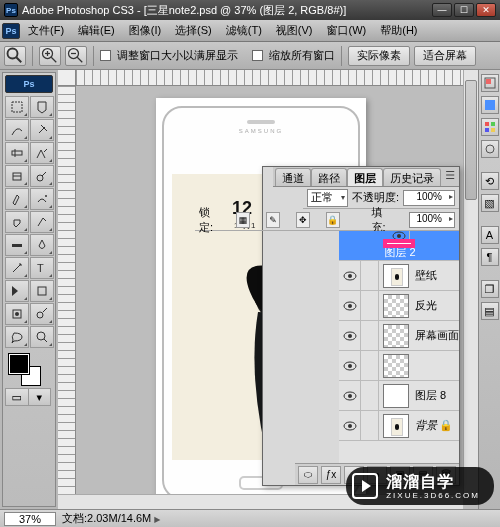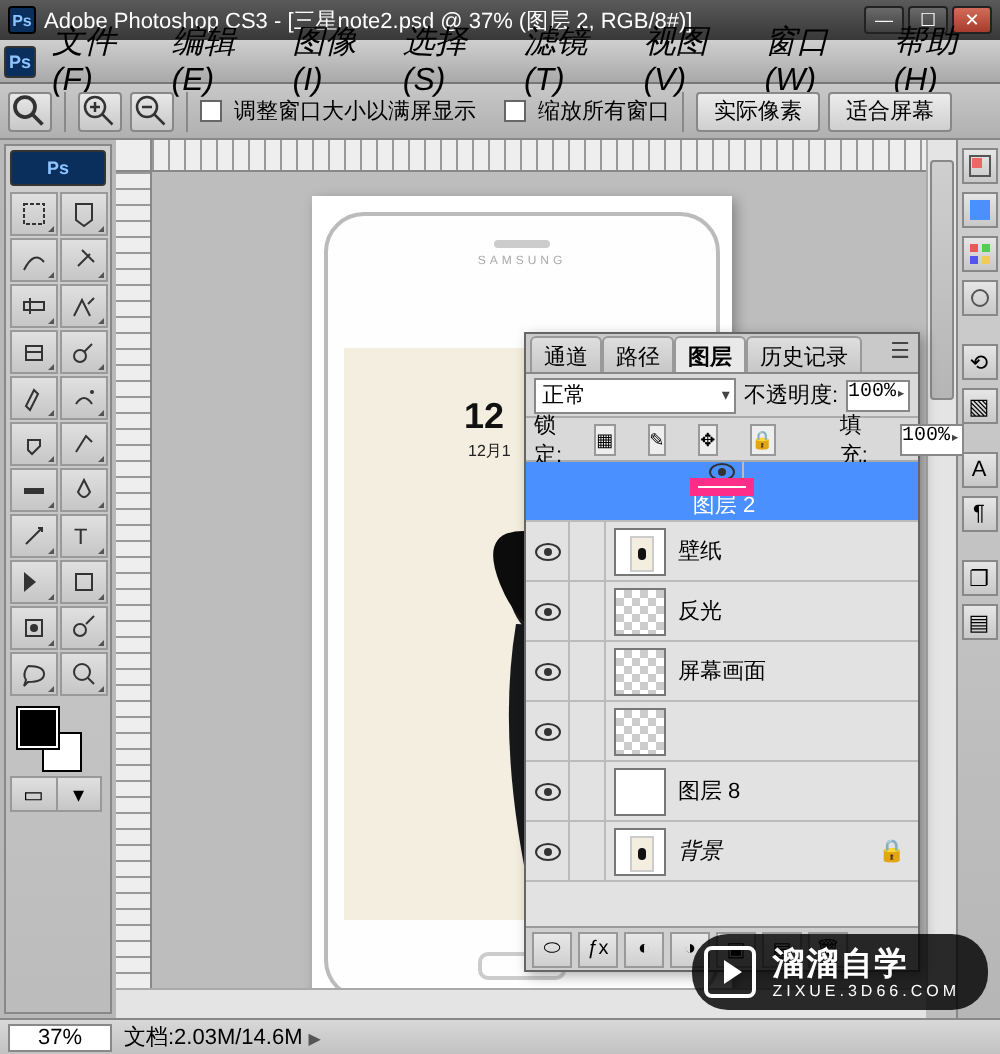--- a/index.html
+++ b/index.html
@@ -9,21 +9,21 @@
   .titlebar { height: 20px; background: linear-gradient(#5a5a5a,#383838); color: #fff; display: flex; align-items: center; padding: 0 4px; }
   .titlebar .ps { width: 14px; height: 14px; background: #0a2f5c; border:1px solid #000; border-radius:2px; color:#8ec4ff; font-weight:bold; font-size:8px; display:flex; align-items:center; justify-content:center; margin-right:4px;}
   .titlebar .t { flex:1; font-size:11px; white-space:nowrap; overflow:hidden; }
   .winbtns { display:flex; gap:2px; }
   .winbtns div { width:20px; height:14px; background:linear-gradient(#6a6a6a,#404040); border:1px solid #222; border-radius:2px; display:flex; align-items:center; justify-content:center; color:#fff; font-size:9px;}
   .winbtns .close { background:linear-gradient(#d36a5a,#a83c2c); }
 
   
   .menubar { height:22px; background:linear-gradient(#cfcfcf,#a9a9a9); border-bottom:1px solid #777; display:flex; align-items:center; padding-left:2px; gap:2px;}
   .menubar .ps2 { width:18px; height:16px; background:#0a2f5c; border:1px solid #333; border-radius:2px; color:#8ec4ff; font-weight:bold; font-size:9px; display:flex; align-items:center; justify-content:center;}
-  .menubar span.mi { padding:2px 6px; font-size:16px; color:#000;font-style:italic; }
+  .menubar span.mi { padding:2px 6px; font-size:11px; color:#000; }
 
   
   .optbar { height:28px; background:linear-gradient(#c8c8c8,#b0b0b0); border-bottom:1px solid #888; display:flex; align-items:center; padding:0 4px; gap:4px;}
   .optbar .sep { width:1px; height:20px; background:#888; margin:0 2px; }
   .iconbtn { width:22px; height:20px; background:linear-gradient(#e8e8e8,#c8c8c8); border:1px solid #888; border-radius:2px; display:flex; align-items:center; justify-content:center; font-size:10px;}
   .chk { width:11px; height:11px; border:1px solid #666; background:#fff; display:inline-block; vertical-align:middle; margin-right:2px;}
   .btn { height:20px; padding:0 8px; background:linear-gradient(#ececec,#cfcfcf); border:1px solid #888; border-radius:2px; display:flex; align-items:center; font-size:11px;}
 
   
   .main { position:absolute; top:70px; left:0; right:0; bottom:18px; background:#b8b8b8; display:flex; }
@@ -56,29 +56,29 @@
   .figure  { position:absolute; top:78px; left:46px; width:120px; height:230px; }
   .homebtn { position:absolute; bottom:8px; left:50%; transform:translateX(-50%); width:44px; height:14px; border:2px solid #ccc; border-radius:5px;}
 
   
   .dockR { width:22px; background:linear-gradient(#cfcfcf,#b6b6b6); border-left:1px solid #888; display:flex; flex-direction:column; align-items:center; padding-top:4px; gap:4px;}
   .dockR .di { width:18px; height:18px; border:1px solid #888; background:linear-gradient(#e6e6e6,#c8c8c8); display:flex; align-items:center; justify-content:center;}
   .dockR .di svg{width:12px;height:12px;}
   .dockR .sp { height:6px; }
 
   
-  .panel { position:absolute; left:262px; top:166px; width:198px; height:320px; background:#d9d9d9; border:1px solid #666; box-shadow:2px 2px 6px rgba(0,0,0,.3); display:flex; flex-direction:column; z-index:5;}
+  .panel { position:absolute; left:262px; top:166px; width:198px; height:320px; background:#d9d9d9; border:1px solid #666; box-shadow:2px 2px 6px rgba(0,0,0,.3); display:flex; flex-direction:column; z-index:5;align-items:flex-end;}
   .tabs { height:20px; display:flex; background:#c9c9c9; border-bottom:1px solid #888; padding-left:2px; gap:0;}
   .tab { padding:2px 6px; border:1px solid #999; border-bottom:none; background:linear-gradient(#dedede,#c7c7c7); font-size:11px; border-radius:3px 3px 0 0; margin-top:1px;}
   .tab.active { background:#e9e9e9; font-weight:bold; }
   .tabs .xx { margin-left:auto; padding:2px 4px; color:#444;}
   .optsrow { height:22px; display:flex; align-items:center; padding:0 4px; gap:4px; border-bottom:1px solid #aaa;}
   .optsrow select, .dd { height:18px; border:1px solid #888; background:#fff; font-size:11px; padding:0 14px 0 3px; position:relative; display:inline-flex; align-items:center;}
   .dd::after{content:"▾"; position:absolute; right:2px; font-size:8px; color:#444;}
-  .pct { width:32px; height:16px; border:1px solid #888; background:#fff; font-size:10px; text-align:right; padding-right:12px; position:relative;font-family:Liberation Mono, monospace;}
+  .pct { width:52px; height:16px; border:1px solid #888; background:#fff; font-size:10px; text-align:right; padding-right:12px; position:relative;}
   .pct::after{content:"▸"; position:absolute; right:1px; top:1px; font-size:8px; color:#444;}
   .lockrow { height:22px; display:flex; align-items:center; padding:0 4px; gap:16px; border-bottom:1px solid #aaa; font-size:11px;}
   .licon { width:16px; height:16px; border:1px solid #999; background:#eee; display:flex; align-items:center; justify-content:center; font-size:9px;}
 
   .layers { flex:1; overflow:auto; background:#e2e2e2;}
   .layer { height:30px; display:flex; align-items:center; border-bottom:1px solid #bbb; }
   .layer.sel { background:#4a90ff; color:#fff;flex-direction:column; }
   .eye { width:22px; height:30px; border-right:1px solid #bbb; display:flex; align-items:center; justify-content:center;}
   .eye svg{ width:14px; height:10px; }
   .linkcol { width:18px; height:30px; border-right:1px solid #bbb;}

